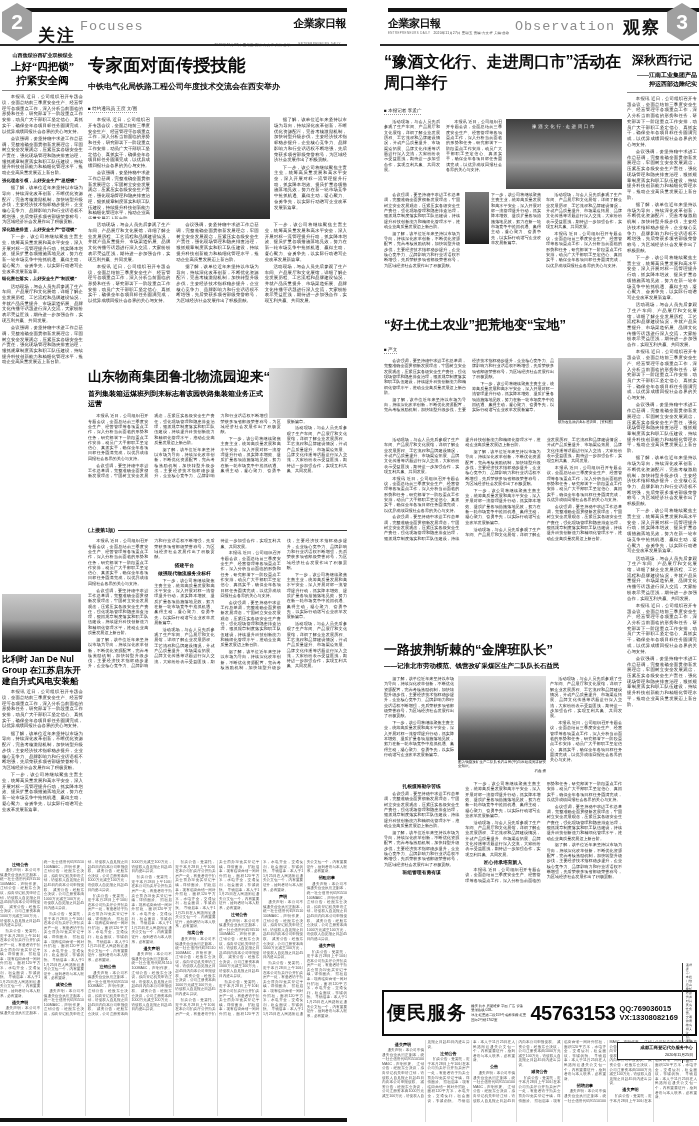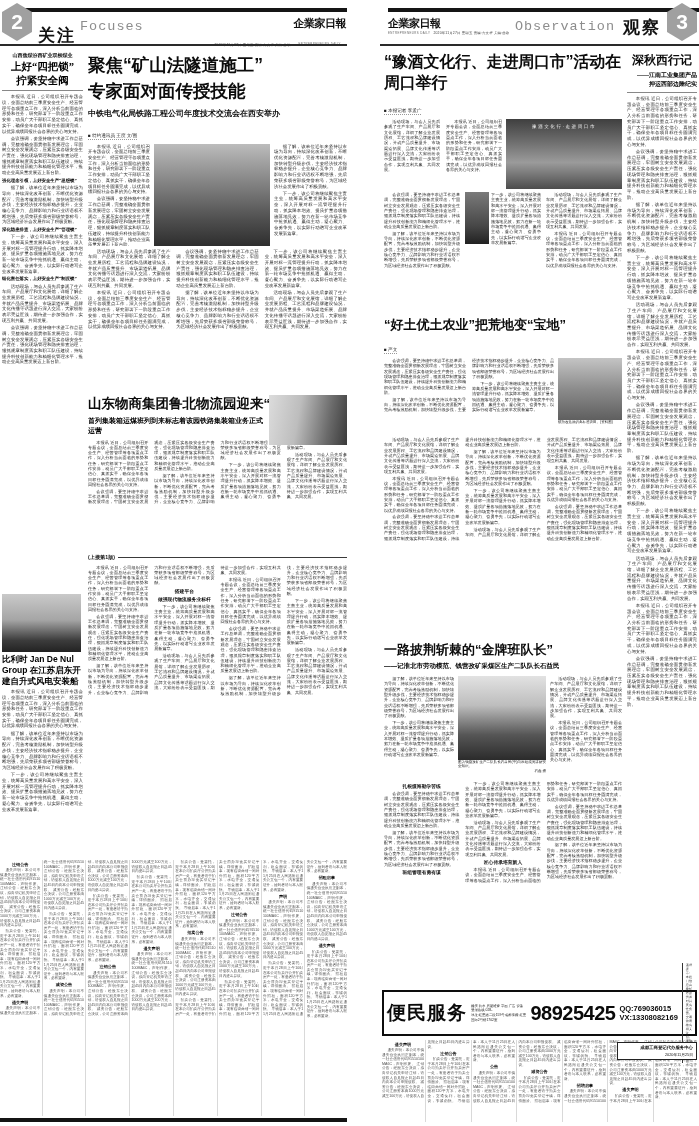--- a/index.html
+++ b/index.html
@@ -101,21 +101,20 @@
     </div>
     <div class="photo ph-group" style="width:79px; height:58px; margin:2px 0;"></div>
     <div style="font-size:8.5px; font-weight:900; line-height:1.3; margin:2px 0;">比利时 Jan De Nul Group 在江苏启东开建自升式风电安装船</div>
     <p class="p">本报讯 近日，公司组织召开专题会议，全面总结前三季度安全生产、经营管理等各项重点工作，深入分析当前面临的形势和任务，研究部署下一阶段重点工作安排，动员广大干部职工坚定信心、真抓实干，确保全年各项目标任务圆满完成，以优异成绩回报社会各界的关心与支持。</p>
     <p class="p">据了解，该单位近年来坚持以市场为导向，持续深化改革创新，不断优化资源配置，完善考核激励机制，加快转型升级步伐，主要经济技术指标稳步提升，企业核心竞争力、品牌影响力和行业话语权不断增强，先后荣获多项省部级荣誉称号，为区域经济社会发展作出了积极贡献。</p>
     <p class="p">下一步，该公司将继续聚焦主责主业，统筹高质量发展和高水平安全，深入开展对标一流管理提升行动，抓实降本增效、提质扩量各项措施落地见效，努力在新一轮市场竞争中抢抓机遇、赢得主动，凝心聚力、奋勇争先，以实际行动谱写企业改革发展新篇章。</p>
   </div>
 
   <div style="position:absolute; left:88px; top:52px; width:259px; height:806px; overflow:hidden;">
     <div style="font-size:17.5px; font-weight:900; line-height:1.5; color:#0c0c0c;">
-      <div>聚焦“矿山法隧道施工”</div>
       <div>专家面对面传授技能</div>
     </div>
     <div style="font-size:8px; font-weight:bold; margin-top:3px; color:#111;">中铁电气化局铁路工程公司年度技术交流会在西安举办</div>
     <div style="margin-top:4px;"><span class="byline">■ 特约通讯员 王度 文/图</span></div>
     <div style="display:flex; gap:4px; margin-top:3px; height:102px; overflow:hidden;">
       <div style="width:62px; overflow:hidden;">
         <p class="p">本报讯 近日，公司组织召开专题会议，全面总结前三季度安全生产、经营管理等各项重点工作，深入分析当前面临的形势和任务，研究部署下一阶段重点工作安排，动员广大干部职工坚定信心、真抓实干，确保全年各项目标任务圆满完成，以优异成绩回报社会各界的关心与支持。</p>
         <p class="p">会议强调，要坚持稳中求进工作总基调，完整准确全面贯彻新发展理念，牢固树立安全发展观念，压紧压实各级安全生产责任，强化现场管理和隐患排查治理，狠抓规章制度落实和职工队伍建设，持续提升科技创新能力和精细化管理水平，推动企业高质量发展迈上新台阶。</p>
       </div>
       <div class="photo ph-conf" style="width:116px; height:102px;"></div>
@@ -313,21 +312,21 @@
       <p class="p p-sm">据了解，该单位近年来坚持以市场为导向，持续深化改革创新，不断优化资源配置，完善考核激励机制，加快转型升级步伐，主要经济技术指标稳步提升，企业核心竞争力、品牌影响力和行业话语权不断增强，先后荣获多项省部级荣誉称号，为区域经济社会发展作出了积极贡献。</p>
     </div>
   </div>
 
   <div class="svc" style="left:2px; top:990px; width:315px; height:46px;">
     <span class="svc-title">便民服务</span>
     <span class="svc-mid">
       <span>婚庆 防水 房屋维修 字画 广告 设备 登报热线 028-</span><br>
       <span>地址:红星路二段159号成都传媒·红星国际2号楼1702室</span>
     </span>
-    <span class="svc-phone">98925425</span>
+    <span class="svc-phone">45763153</span>
     <span class="svc-ids">
       <span>QQ:769036015</span><br>
       <span>VX:13308082169</span>
     </span>
     <span class="svc-side">温馨提示:本栏目信息由委托方提供并对其真实性负责,交易前请核实相关证照,谨防受骗,风险自担。</span>
   </div>
 
   <div style="position:absolute; left:2px; top:1040px; width:315px; height:82px;">
     <div class="cls" style="width:100%; height:82px; column-count:7;">
       <h6>遗失声明</h6>

